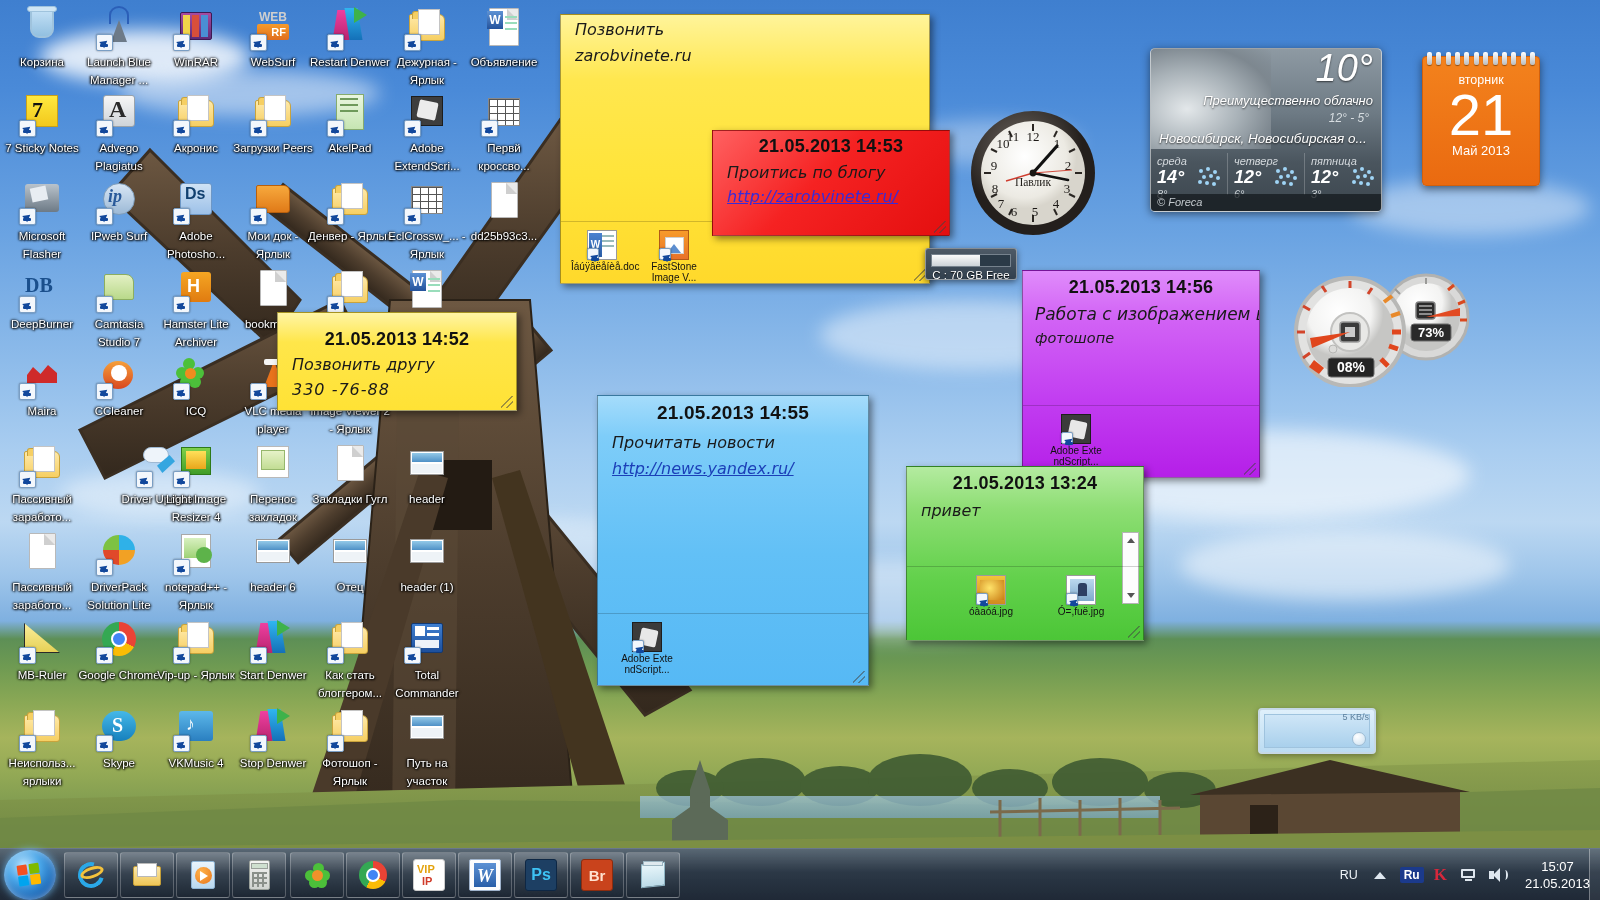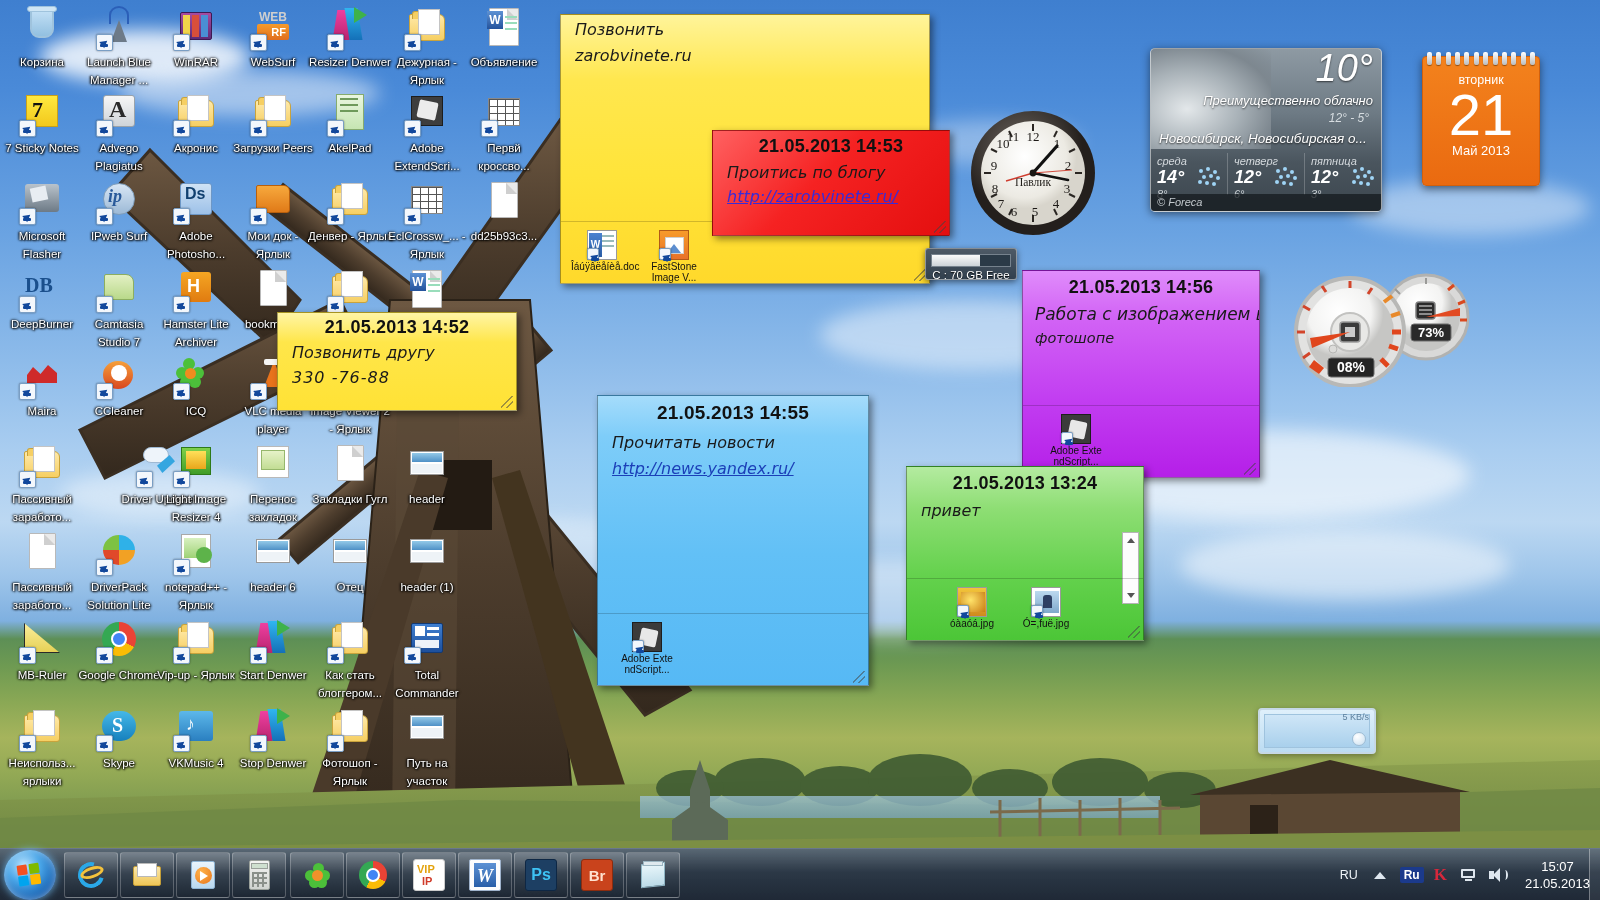--- a/index.html
+++ b/index.html
@@ -290,21 +290,21 @@
       <div class="icon" style="left: 231px; top: 6px;"><span class="glyph">
           <span style="position:absolute;left:6px;top:4px;width:32px;height:13px;color:#cfcfcf;font:bold 12px 'Liberation Sans';">WEB</span>
           <span style="position:absolute;left:6px;top:18px;width:32px;height:16px;background:linear-gradient(#f59b2a,#e06d1e);border-radius:2px;color:#fff;font:bold 11px 'Liberation Sans';text-align:right;padding-right:3px;line-height:16px;">RF</span>
           <span class="shortcut-arrow"></span>
         </span><span class="lbl">WebSurf</span></div>
       <div class="icon" style="left: 308px; top: 6px;"><span class="glyph">
           <span style="position:absolute;left:7px;top:4px;width:17px;height:30px;background:linear-gradient(#ef3fa0,#b8246f);transform:skewX(-9deg);"></span>
           <span style="position:absolute;left:19px;top:2px;width:13px;height:32px;background:linear-gradient(#30b6f0,#1470b8);transform:skewX(9deg);"></span>
           <span style="position:absolute;left:26px;top:1px;width:0;height:0;border-left:13px solid #3eb24a;border-top:8px solid transparent;border-bottom:8px solid transparent;"></span>
           <span class="shortcut-arrow"></span>
-        </span><span class="lbl">Resizer Denwer</span></div>
+        </span><span class="lbl">Restart Denwer</span></div>
       <div class="icon" style="left: 385px; top: 6px;"><span class="glyph">
           <span class="folder" style="position:absolute;left:4px;top:8px;width:36px;height:27px;"></span>
           <span style="position:absolute;left:13px;top:3px;width:22px;height:26px;background:#fff;border:1px solid #c4c4c4;"></span>
           <span class="shortcut-arrow"></span>
         </span><span class="lbl">Дежурная - Ярлык</span></div>
       <div class="icon" style="left: 462px; top: 6px;"><span class="glyph">
           <span class="doc" style="position:absolute;left:7px;top:2px;width:30px;height:38px;"></span>
           <span style="position:absolute;left:5px;top:5px;width:16px;height:18px;background:linear-gradient(#5d92d4,#24539c);color:#fff;font:bold 12px 'Liberation Sans';text-align:center;line-height:18px;">W</span>
           <span style="position:absolute;left:23px;top:10px;width:12px;height:2px;background:#9db;"></span>
           <span style="position:absolute;left:23px;top:16px;width:12px;height:2px;background:#9db;"></span>
@@ -585,21 +585,21 @@
   <div class="note" id="note-red-1453" style="left:712px; top:130px; width:238px; height:106px; background:linear-gradient(135deg,#ff6161 0%, #f52222 45%, #e40f0f 100%);">
     <div class="nhead" style="color:#111;font-size:18px;padding-top:5px;">21.05.2013 14:53</div>
     <div class="nbody" style="padding:0 14px;">
       <div class="nline" style="line-height:24px;">Проитись по блогу</div>
       <div class="nline nlink" style="line-height:24px;color:#3a2bd6;">http://zarobvinete.ru/</div>
     </div>
     <div class="resize-grip"></div>
   </div>
 
   <div class="note" id="note-yellow-1452" style="left:277px; top:312px; width:240px; height:99px; background:linear-gradient(#fff5a5 0%, #ffe64a 30%, #ffe235 100%);">
-    <div class="nhead" style="font-size:18px;padding:4px 0 2px;">21.05.2013 14:52</div>
+    <div class="nhead" style="font-size:18px;padding:16px 0 2px;">21.05.2013 14:52</div>
     <div class="nbody" style="padding:0 14px;">
       <div class="nline" style="line-height:25px;">Позвонить другу</div>
       <div class="nline" style="line-height:25px;letter-spacing:1px;">330 -76-88</div>
     </div>
     <div class="resize-grip"></div>
   </div>
 
   <div class="note" id="note-blue-1455" style="left:597px; top:395px; width:272px; height:291px; background:linear-gradient(#a5dcfb 0%, #7ecdf9 14%, #62c0f6 55%, #56b9f5 100%);">
     <div class="nhead">21.05.2013 14:55</div>
     <div class="nbody">
@@ -635,21 +635,21 @@
     </div>
     <div class="resize-grip"></div>
   </div>
 
   <div class="note" id="note-green-1324" style="left:906px; top:466px; width:238px; height:175px; background:linear-gradient(#b4eba0 0%, #8ede74 24%, #63d14c 64%, #4cc637 100%);">
     <div class="nhead" style="font-size:18px;">21.05.2013 13:24</div>
     <div class="nbody" style="padding:0 14px;">
       <div class="nline">привет</div>
       <div class="nscroll" style="top:34px;"></div>
     </div>
-    <div class="nattach" style="height:62px;padding-left:34px;gap:12px;">
+    <div class="nattach" style="height:74px;padding-left:53px;gap:28px;">
       <div class="att">
         <div class="athumb" style="background:linear-gradient(#f2c53a,#d08a1e);">
           <div style="position:absolute;left:3px;top:4px;width:24px;height:20px;background:radial-gradient(circle at 40% 40%, #ffe36a, #c97c14);"></div>
           <div class="shortcut-arrow" style="width:12px;height:12px;"></div>
         </div>
         <div class="albl">óàaóá.jpg</div>
       </div>
       <div class="att">
         <div class="athumb" style="background:#fff;">
           <div style="position:absolute;left:3px;top:3px;width:24px;height:22px;background:linear-gradient(#bcd9ef,#7fa9cc);"></div>

